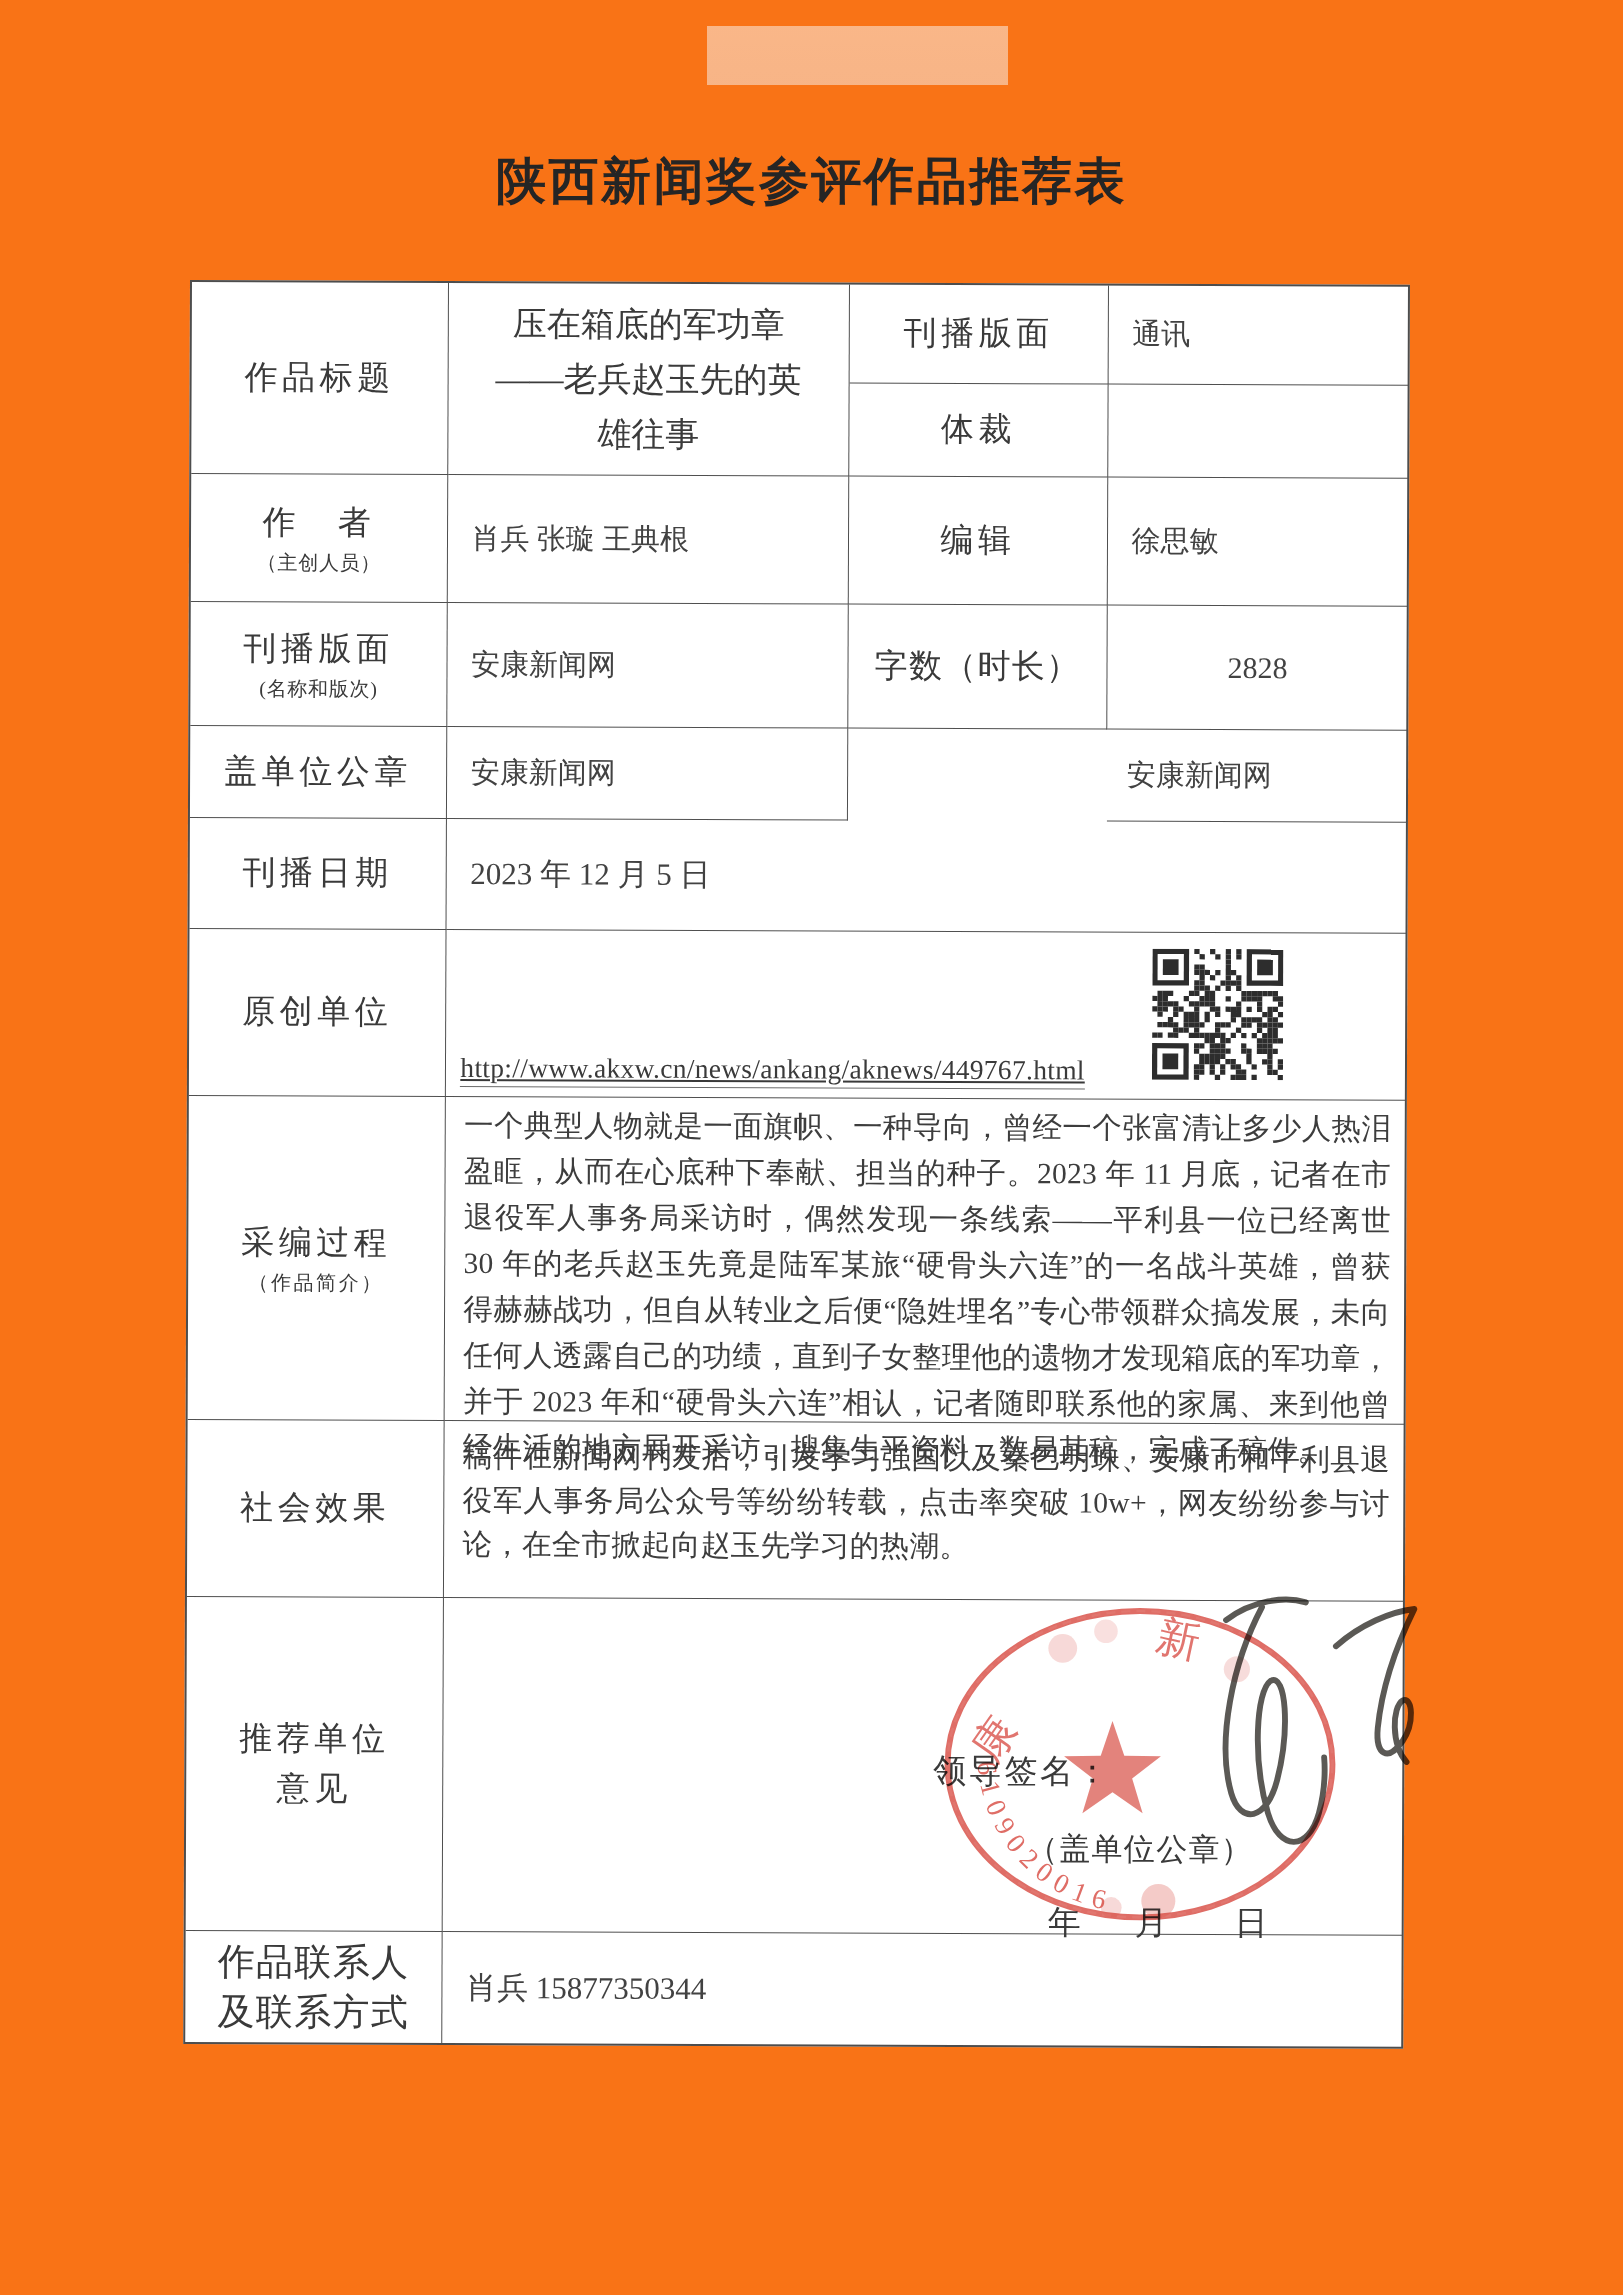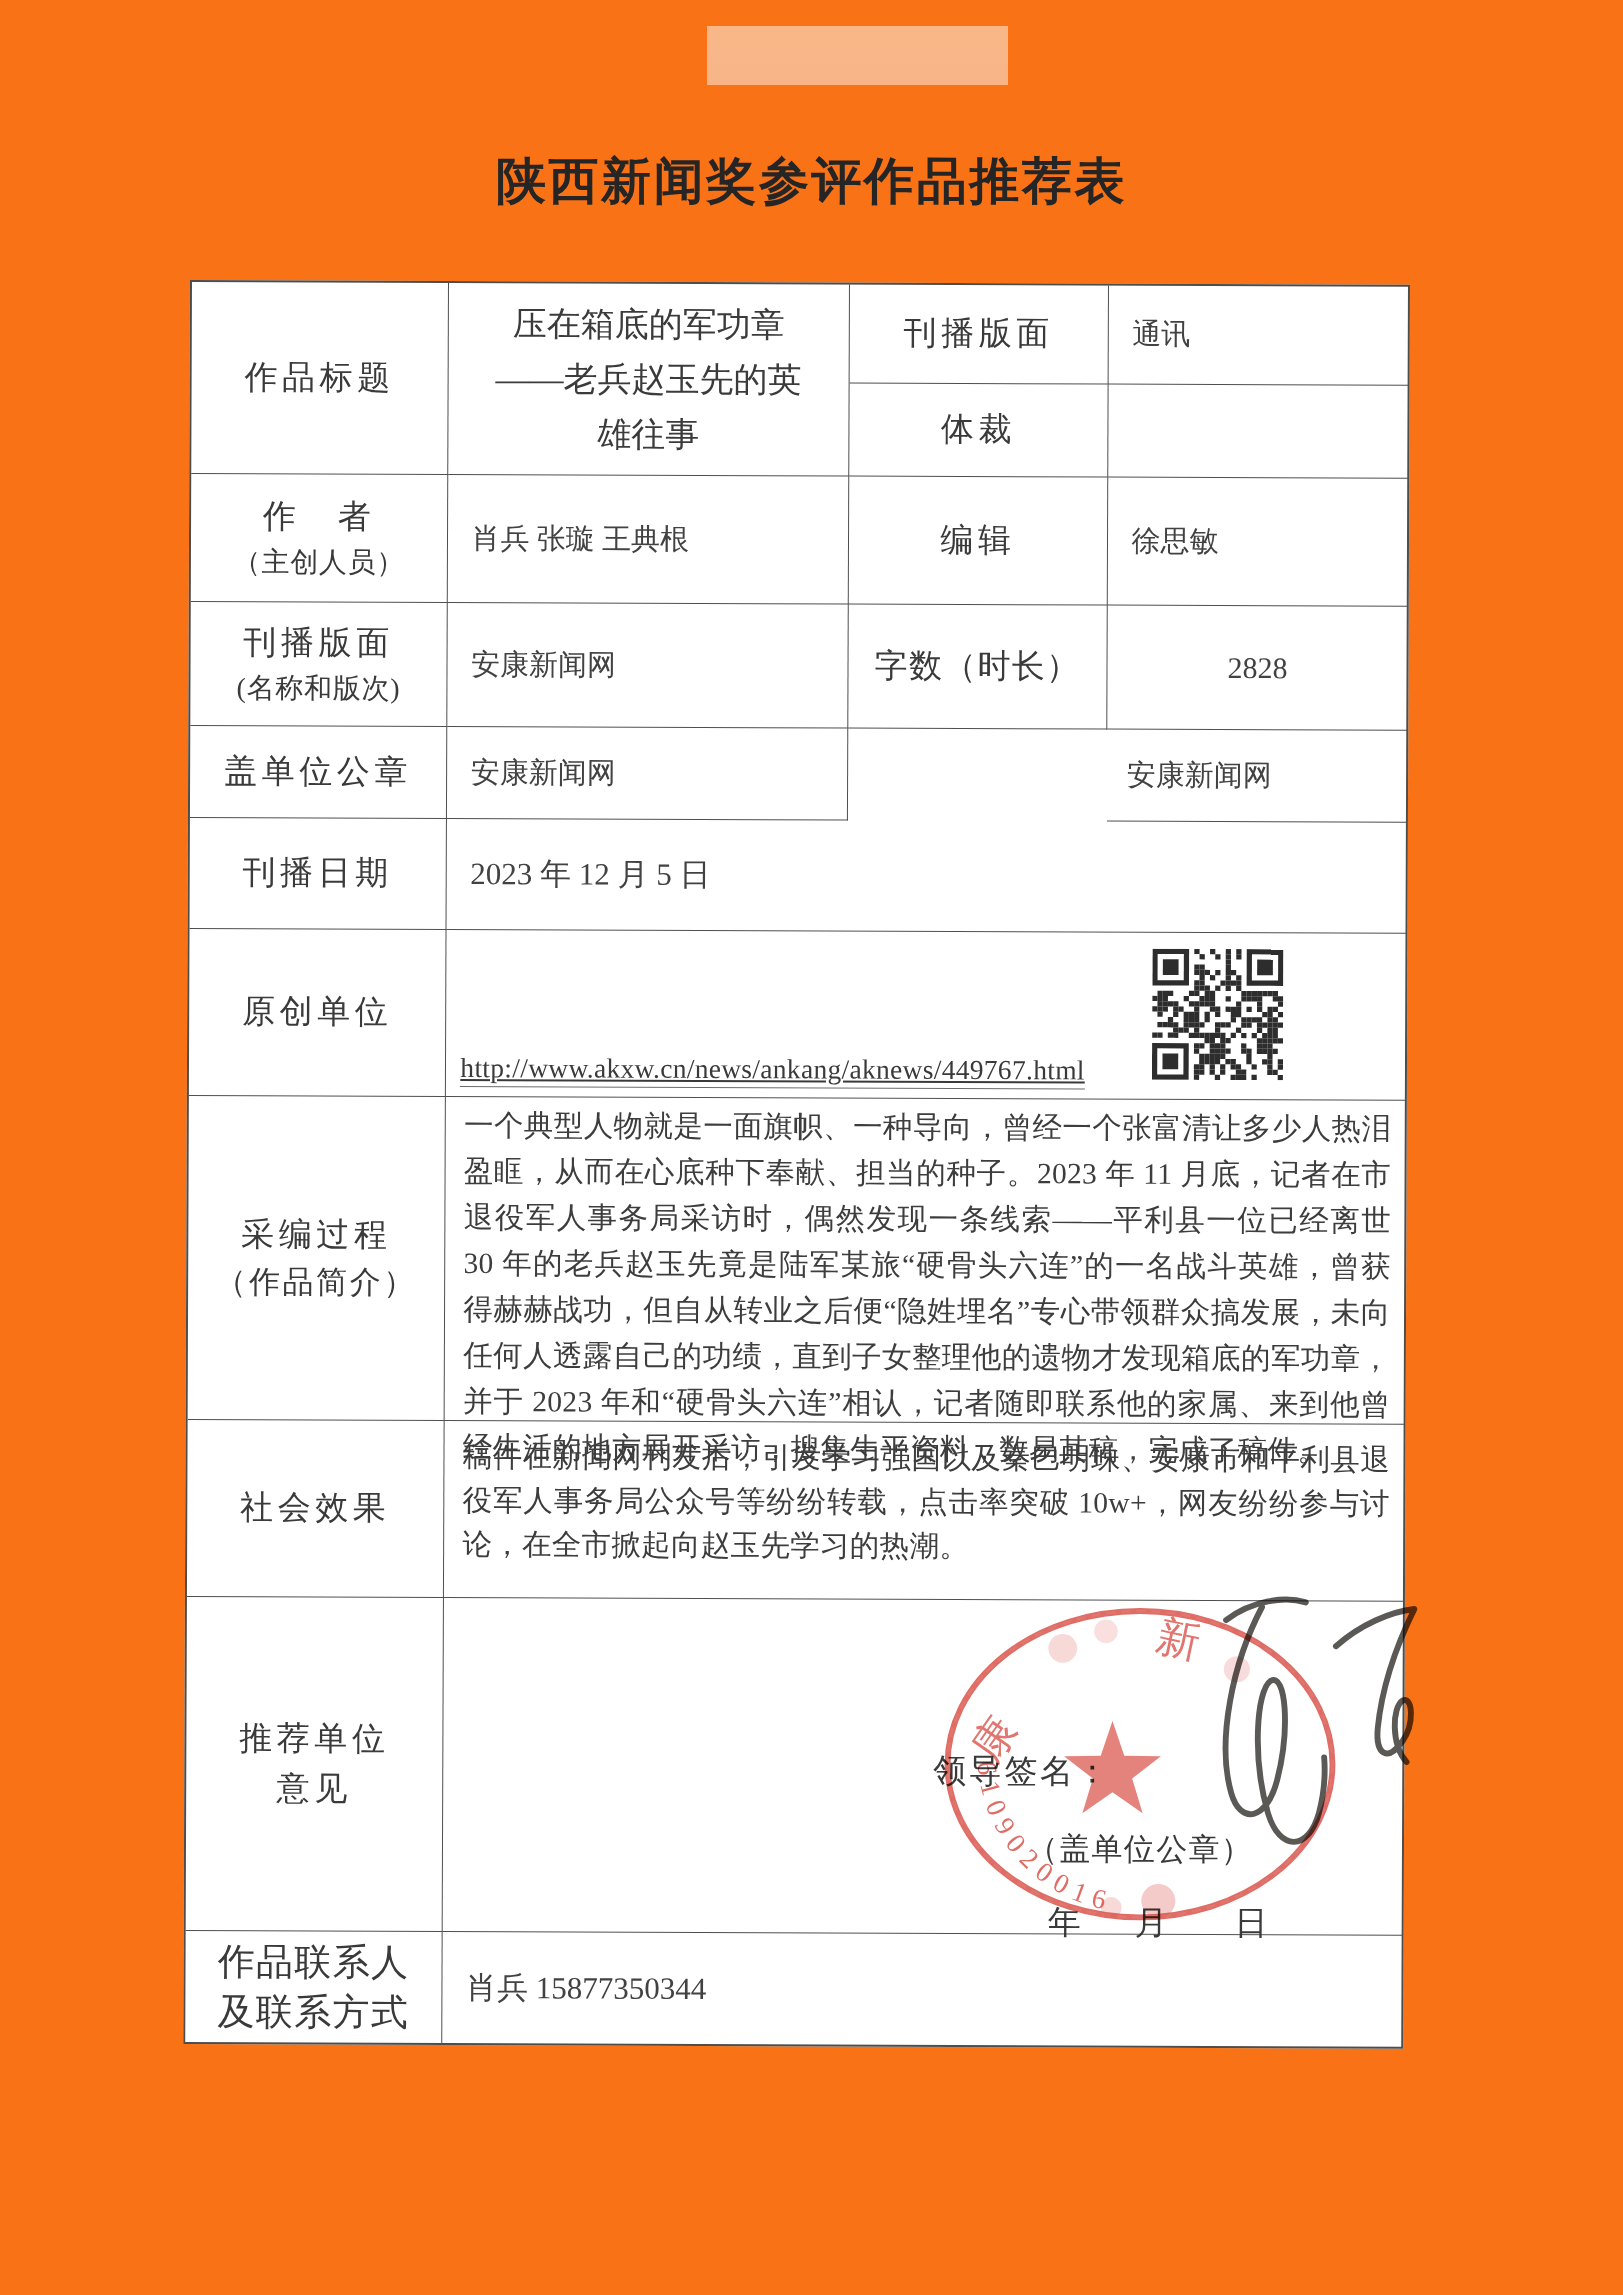--- a/index.html
+++ b/index.html
@@ -13,22 +13,22 @@
         grid-template-columns:257px 401px 259px 300px;
         grid-template-rows:99px 93px 128px 124px 92px 111px 167px 324px 177px 334px 111px;
         border:2px solid #4d4d4d;
         transform:rotate(0.22deg);transform-origin:top left;background:#fff;}
   .t-cell{border-right:1.3px solid #4f4f4f;border-bottom:1.3px solid #4f4f4f;
         box-sizing:border-box;overflow:visible;}
   .t-cell.nr{border-right:none;}
   .t-cell.nb{border-bottom:none;}
   .lbl{display:flex;flex-direction:column;align-items:center;justify-content:center;
         text-align:center;font-size:33px;letter-spacing:4.6px;line-height:1.5;color:#3a3a3a;}
-  .lbl .l2{font-size:28px;letter-spacing:0.7px;}
-  .lbl .l2eq{font-size:31px;letter-spacing:2.6px;}
+  .lbl .l2{font-size:20px;letter-spacing:0.7px;}
+  .lbl .l2eq{font-size:20px;letter-spacing:2.6px;}
   .vtitle{display:flex;align-items:center;justify-content:center;text-align:center;
         font-size:34px;line-height:1.62;padding:0 31px;color:#3b3b3b;}
   .vleft{display:flex;align-items:center;justify-content:flex-start;
         padding-left:23.6px;font-size:29px;color:#424242;}
   .vbig{font-size:31px;}
   .vcenter{display:flex;align-items:center;justify-content:center;font-size:30px;color:#424242;}
   .url-cell{position:relative;}
   .url-link{position:absolute;left:14.4px;bottom:9.2px;font-size:27.5px;color:#3a3a3a;
         text-decoration:underline;border-bottom:1.3px solid #6a6a6a;padding-bottom:2px;
         letter-spacing:0.3px;}

